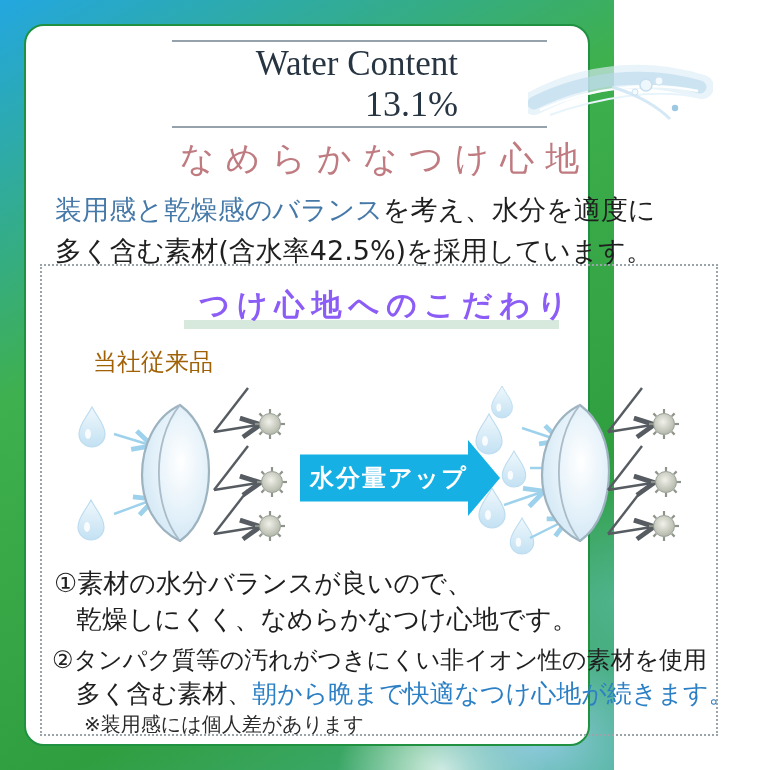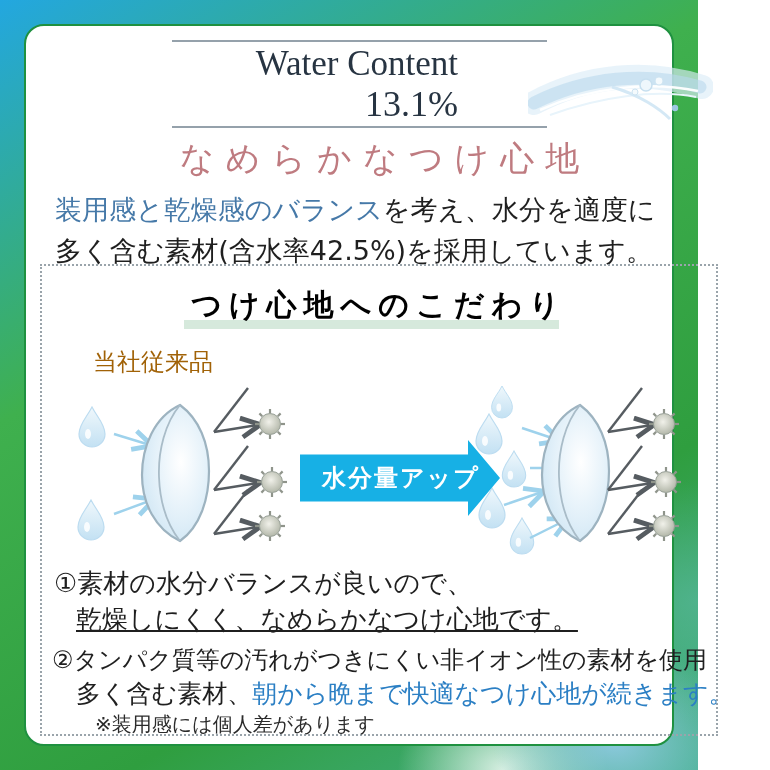--- a/index.html
+++ b/index.html
@@ -1,18 +1,18 @@
 <!DOCTYPE html>
 <html style="--accent-blue: #17b0e5; --text-blue: #2b7fc4; --muted-blue: #4679a8; --heading-pink: #bf7b80; --underline-green: #d6e9dc; --frame-blue: #23a7e0; --frame-green: #2f9e3f;"><head>
 <meta charset="utf-8">
 <style>
   html,body{margin:0;padding:0;}
   body{width:770px;height:770px;overflow:hidden;
        font-family:"DejaVu Sans","Liberation Sans",sans-serif;}
-  .stage{position:relative;width:698px;height:770px;border-radius:23px;}
+  .stage{position:relative;width:614px;height:770px;border-radius:23px;}
 
   
   .bg{position:absolute;inset:0;
       background:
         radial-gradient(170px 130px at 88% 96%, rgba(150,205,235,.9), rgba(150,205,235,0) 72%),
         radial-gradient(150px 120px at 72% 100%, rgba(240,250,244,.85), rgba(240,250,244,0) 70%),
         radial-gradient(220px 170px at 100% 78%, rgba(90,185,160,.65), rgba(90,185,160,0) 72%),
         linear-gradient(150deg,#23a7e0 0%,#3fb04e 36%,#2f9e3f 72%,#46b08f 100%);}
   .panel{position:absolute;left:24px;top:24px;right:24px;bottom:24px;
          background:#ffffff;border:2px solid #1f9140;border-radius:20px;}
@@ -31,45 +31,45 @@
 
   
   .intro{position:absolute;left:55px;top:189px;width:690px;font-size:27px;
          line-height:41px;color:#1f1f1f;font-weight:500;white-space:nowrap;}
   .blue-muted{color:var(--muted-blue,#4679a8);}
   .blue-bright{color:var(--text-blue,#2b7fc4);}
 
   
   .dotted-box{position:absolute;left:40px;top:264px;width:678px;height:472px;
               border:2px dotted #9aa4ab;box-sizing:border-box;}
-  .box-title{position:absolute;left:0;top:19px;width:100%;text-align:center;
-             font-size:30px;font-weight:600;letter-spacing:7px;color:#000000;
+  .box-title{position:absolute;left:8px;top:19px;width:100%;text-align:center;
+             font-size:30px;font-weight:600;letter-spacing:7px;color:#8b5cf6;
              white-space:nowrap;z-index:2;}
   .box-title-underline{position:absolute;left:142px;top:54px;width:375px;height:9px;
              background:var(--underline-green,#d6e9dc);z-index:1;}
   .lens-label{position:absolute;top:80px;width:170px;text-align:left;
               font-size:24px;color:#a16207;white-space:nowrap;}
   .lens-label.left{left:51px;}
   .lens-label.right{left:458px;}
   .diagram{position:absolute;left:10px;top:110px;}
 
   
   .banner{position:absolute;left:258px;top:174px;width:200px;height:76px;
           background:var(--accent-blue,#17b0e5);
           clip-path:polygon(0% 19%,84% 19%,84% 0%,100% 50%,84% 100%,84% 81%,0% 81%);
           color:#ffffff;font-size:24px;font-weight:600;letter-spacing:2px;
-          line-height:76px;padding-left:22px;box-sizing:border-box;white-space:nowrap;}
+          line-height:76px;padding-left:10px;box-sizing:border-box;white-space:nowrap;}
 
   
   .point{position:absolute;color:#1f1f1f;white-space:nowrap;font-weight:500;}
   .p1 {left:12px;top:300px;font-size:26px;}
-  .p1b{left:34px;top:336px;font-size:26px;text-decoration:underline;}
+  .p1b{left:34px;top:336px;font-size:26px;}
   .p2 {left:10px;top:378px;font-size:24px;}
   .p2b{left:34px;top:411px;font-size:25px;}
-  .note{position:absolute;left:53px;top:445px;font-size:20px;color:#2b2b2b;white-space:nowrap;}
+  .note{position:absolute;left:42px;top:445px;font-size:20px;color:#2b2b2b;white-space:nowrap;}
 </style>
 </head>
 <body>
 
 <div class="stage">
   <div class="bg"></div>
   <div class="panel"></div>
 
   <div class="rule rule-top"></div>
   <div class="wc-block">

